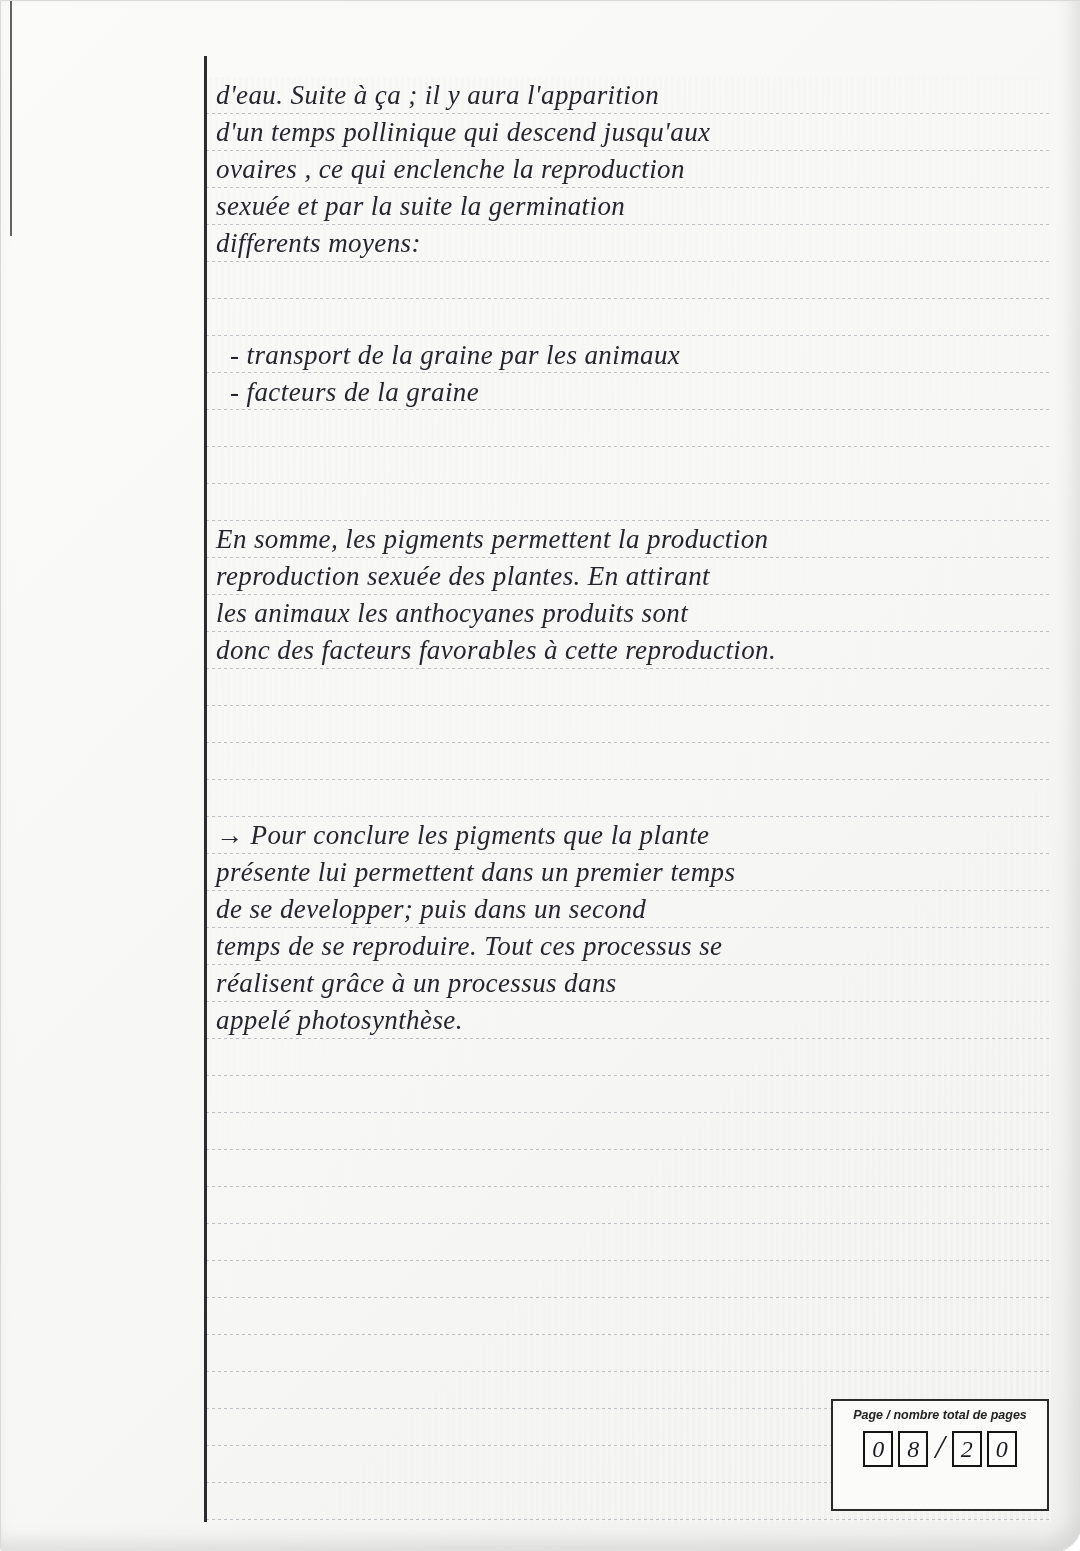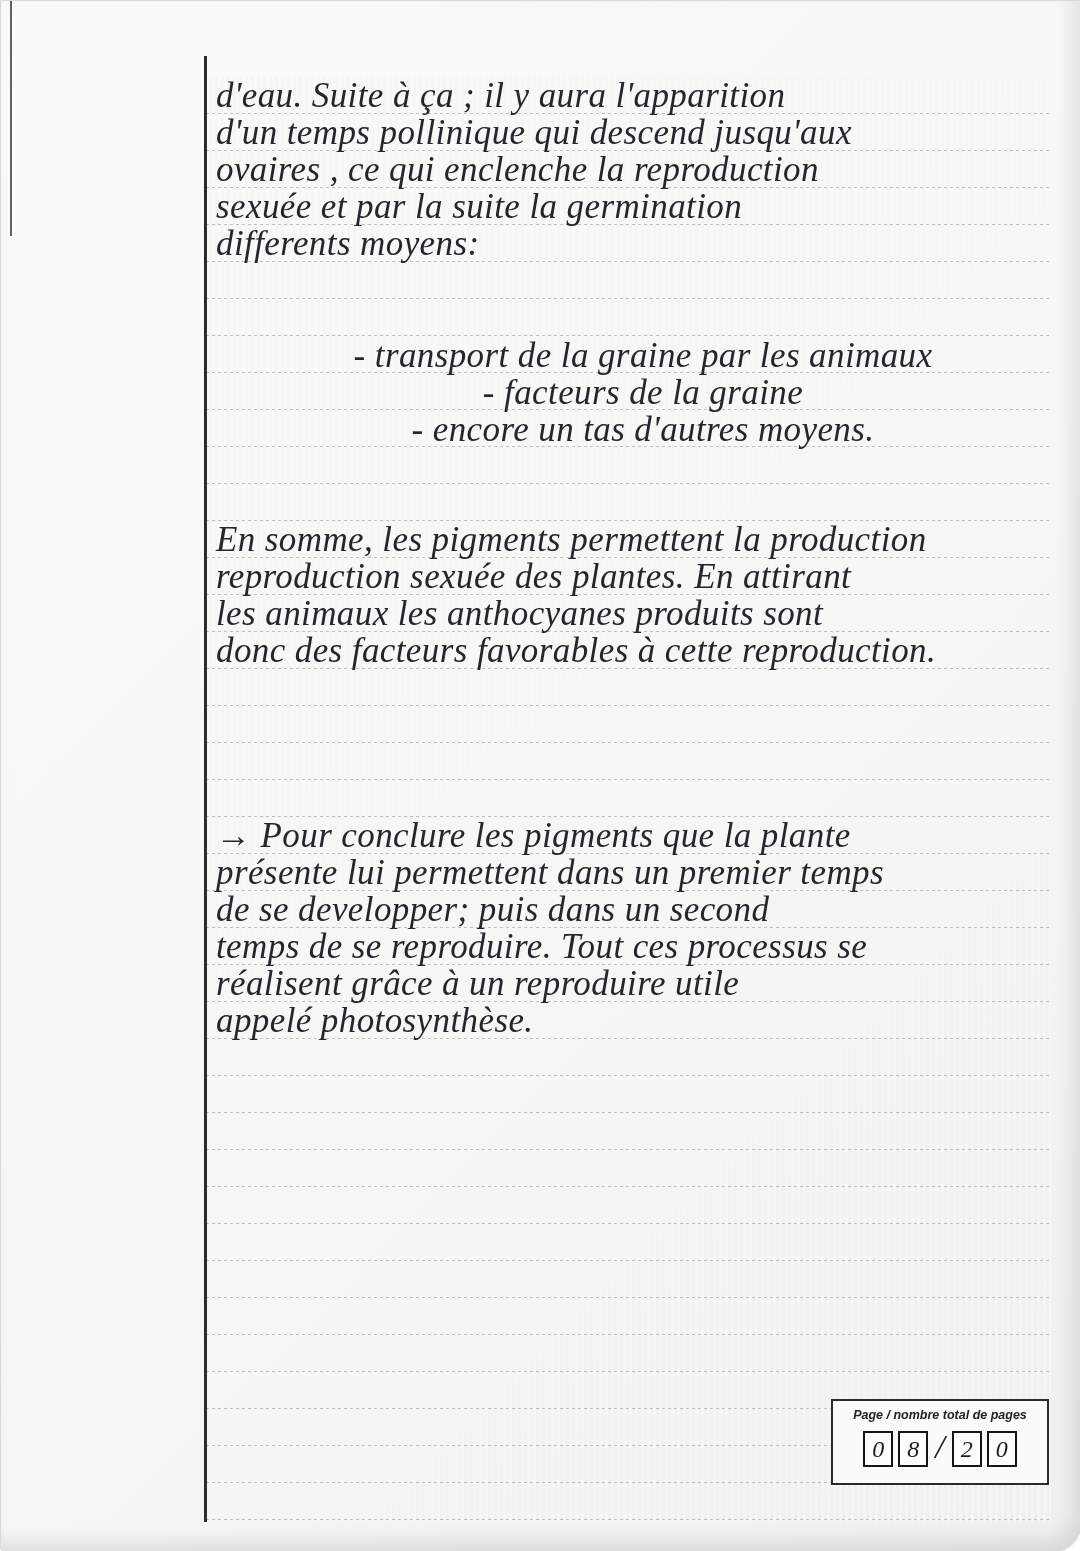--- a/index.html
+++ b/index.html
@@ -31,28 +31,28 @@
       repeating-linear-gradient(to right, #f6f6f4 0 3px, rgba(0,0,0,0) 3px 6px),
       repeating-linear-gradient(to bottom, rgba(0,0,0,0) 0 36px, #b7bac0 36px 37px);
     opacity: .9;
   }
   .handwriting {
     position: absolute;
     left: 215px;
     width: 840px;
     color: #25252f;
     font-style: italic;
-    font-size: 35px;
+    font-size: 27px;
     letter-spacing: .4px;
   }
   .hl { height: 37px; line-height: 37px; white-space: nowrap; overflow: visible; }
   .list-block .hl { padding-left: 14px; }
   
   .pagebox {
-    position: absolute; left: 830px; top: 1398px; width: 218px; height: 86px;
+    position: absolute; left: 830px; top: 1398px; width: 218px; height: 112px;
     background: #fbfbfa;
     border: 2px solid #2a2a2a;
     box-sizing: border-box;
     text-align: center;
   }
   .pagebox-label {
     margin-top: 7px;
     font-family: "Liberation Sans", sans-serif;
     font-style: italic;
     font-weight: bold;
@@ -92,39 +92,38 @@
   <div class="margin-line"></div>
 
   <div class="handwriting" style="top:76px;">
     <div class="hl">d'eau. Suite à ça ; il y aura l'apparition</div>
     <div class="hl">d'un temps pollinique qui descend jusqu'aux</div>
     <div class="hl">ovaires , ce qui enclenche la reproduction</div>
     <div class="hl">sexuée et par la suite la germination</div>
     <div class="hl">differents moyens:</div>
   </div>
 
-  <div class="handwriting list-block" style="top:336px;text-align:center;">
+  <div class="handwriting list-block" style="top:336px;">
     <div class="hl">- transport de la graine par les animaux</div>
     <div class="hl">- facteurs de la graine</div>
-    <div class="hl">- encore un tas d'autres moyens.</div>
   </div>
 
   <div class="handwriting" style="top:520px;">
     <div class="hl">En somme, les pigments permettent la production</div>
     <div class="hl">reproduction sexuée des plantes. En attirant</div>
     <div class="hl">les animaux les anthocyanes produits sont</div>
     <div class="hl">donc des facteurs favorables à cette reproduction.</div>
   </div>
 
   <div class="handwriting" style="top:816px;">
     <div class="hl">→ Pour conclure les pigments que la plante</div>
     <div class="hl">présente lui permettent dans un premier temps</div>
     <div class="hl">de se developper; puis dans un second</div>
     <div class="hl">temps de se reproduire. Tout ces processus se</div>
-    <div class="hl">réalisent grâce à un reproduire utile</div>
+    <div class="hl">réalisent grâce à un processus dans</div>
     <div class="hl">appelé photosynthèse.</div>
   </div>
 
   <div class="pagebox">
     <div class="pagebox-label">Page / nombre total de pages</div>
     <div class="digit-row">
       <div class="digit-box">0</div>
       <div class="digit-box">8</div>
       <div class="slash">/</div>
       <div class="digit-box">2</div>

